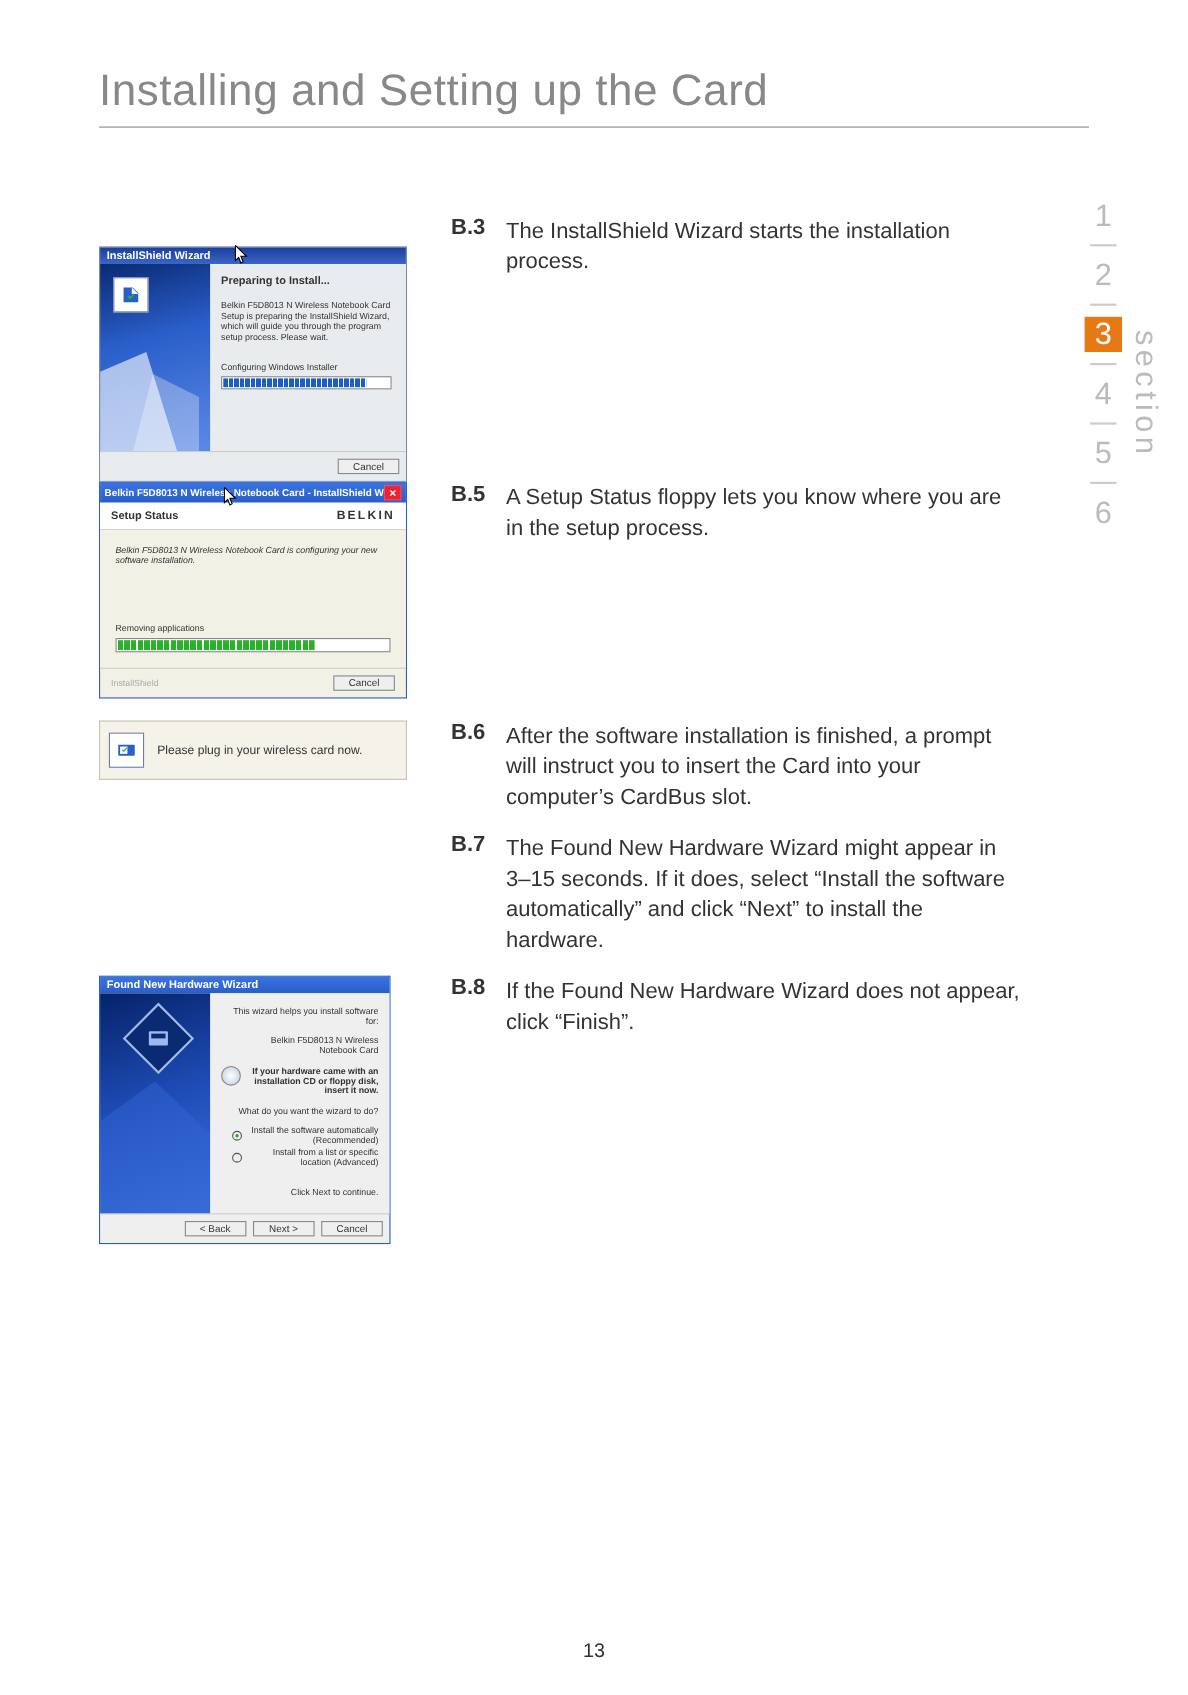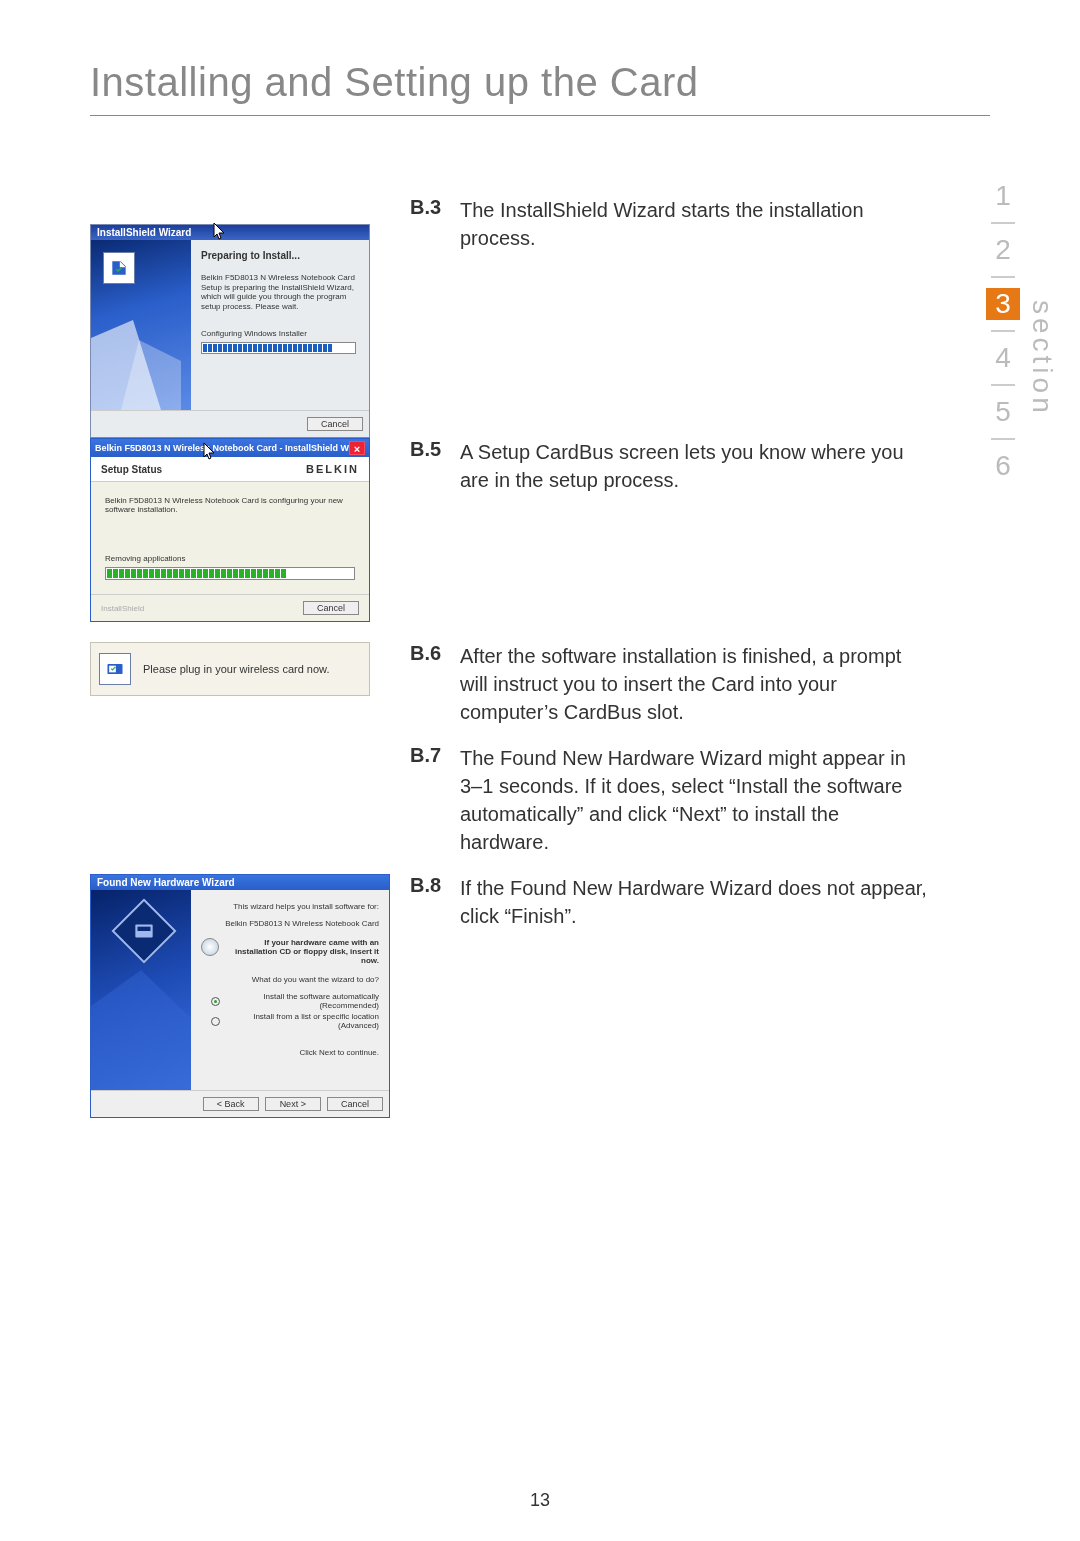--- a/index.html
+++ b/index.html
@@ -143,39 +143,39 @@
     width: 16px; height: 14px; background: #e23; color: #fff; text-align: center;
     font-weight: bold; line-height: 14px; font-size: 11px; border: 1px solid #fff3;
   }
   .ss2 .hdr {
     display: flex; background: #fff; padding: 6px 10px; border-bottom: 1px solid #ccc;
     align-items: center;
   }
   .ss2 .hdr .st { font-weight: bold; font-size: 10px; flex: 1; }
   .ss2 .hdr .brand { font-weight: bold; letter-spacing: 2px; font-size: 11px; }
   .ss2 .body2 { padding: 14px; background: #f2f1e6; }
-  .ss2 .body2 .p { font-size: 8px; margin-bottom: 40px; }
+  .ss2 .body2 .p { font-size: 8px; margin-bottom: 53px; font-style: italic; }
   .ss2 .body2 .lbl { font-size: 8px; margin-bottom: 4px; }
   .ss2 .prog {
     width: 250px; height: 13px; border: 1px solid #888; background: #fff; position: relative;
   }
   .ss2 .prog .fill {
     position: absolute; left: 1px; top: 1px; bottom: 1px; width: 72%;
     background: repeating-linear-gradient(90deg, #27b327 0 5px, #fff 5px 6px);
   }
   .ss2 .foot { padding: 6px 10px; border-top: 1px solid #ccc; display: flex; align-items: center; }
   .ss2 .foot .is { color: #aaa; font-size: 8px; flex: 1; }
   
   .ss3 {
     width: 280px; height: 54px; border: 1px solid #c6c3b5; background: #f4f2e9;
     display: flex; align-items: center; padding: 4px 8px; font-size: 11px;
   }
   
   .ss4 {
-    width: 300px; border: 1px solid #2a5ec9; background: #efefef; font-size: 8px;
+    width: 265px; border: 1px solid #2a5ec9; background: #efefef; font-size: 8px;
   }
   .ss4 .tb {
     background: linear-gradient(#3974e0, #2a5ec9); color: #fff; padding: 2px 6px;
     font-size: 10px; font-weight: bold;
   }
   .ss4 .body4 { display: flex; background: #efefef; }
   .ss4 .side {
     width: 100px; height: 200px;
     background: linear-gradient(160deg, #06236a 0%, #1f4db8 50%, #3f73e0 100%);
     position: relative;
@@ -272,21 +272,21 @@
             <span class="btn">Cancel</span>
           </div>
           <svg class="cursor" style="left:112px;top:4px;" viewBox="0 0 12 18">
               <path fill="#fff" stroke="#000" stroke-width="1" d="M0 0l0 14 3-3 2 5 2-1-2-5 5 0z"></path>
             </svg>
         </div>
       </div>
       <div class="rightcol">
         <div class="step">
           <div class="step-label">B.5</div>
-          <div class="step-text">A Setup CardBus screen lets you know where you are in the setup process.</div>
+          <div class="step-text">A Setup Status floppy lets you know where you are in the setup process.</div>
         </div>
       </div>
     </div>
 
     <div class="row" style="margin-top:20px;">
       <div class="leftcol">
         <div class="ss3">
           <div class="icon-box" style="margin:0 12px 0 0;">
             <svg viewBox="0 0 24 24">
                 <rect x="3" y="6" width="18" height="12" rx="1" fill="#2a5ec9"></rect>
@@ -303,21 +303,21 @@
           <div class="step-text">After the software installation is finished, a prompt will instruct you to insert the Card into your computer’s CardBus slot.</div>
         </div>
       </div>
     </div>
 
     <div class="row">
       <div class="leftcol"></div>
       <div class="rightcol">
         <div class="step">
           <div class="step-label">B.7</div>
-          <div class="step-text">The Found New Hardware Wizard might appear in 3–1 seconds. If it does, select “Install the software automatically” and click “Next” to install the hardware.</div>
+          <div class="step-text">The Found New Hardware Wizard might appear in 3–15 seconds. If it does, select “Install the software automatically” and click “Next” to install the hardware.</div>
         </div>
       </div>
     </div>
 
     <div class="row">
       <div class="leftcol">
         <div class="ss4">
           <div class="tb">Found New Hardware Wizard</div>
           <div class="body4">
             <div class="side">

